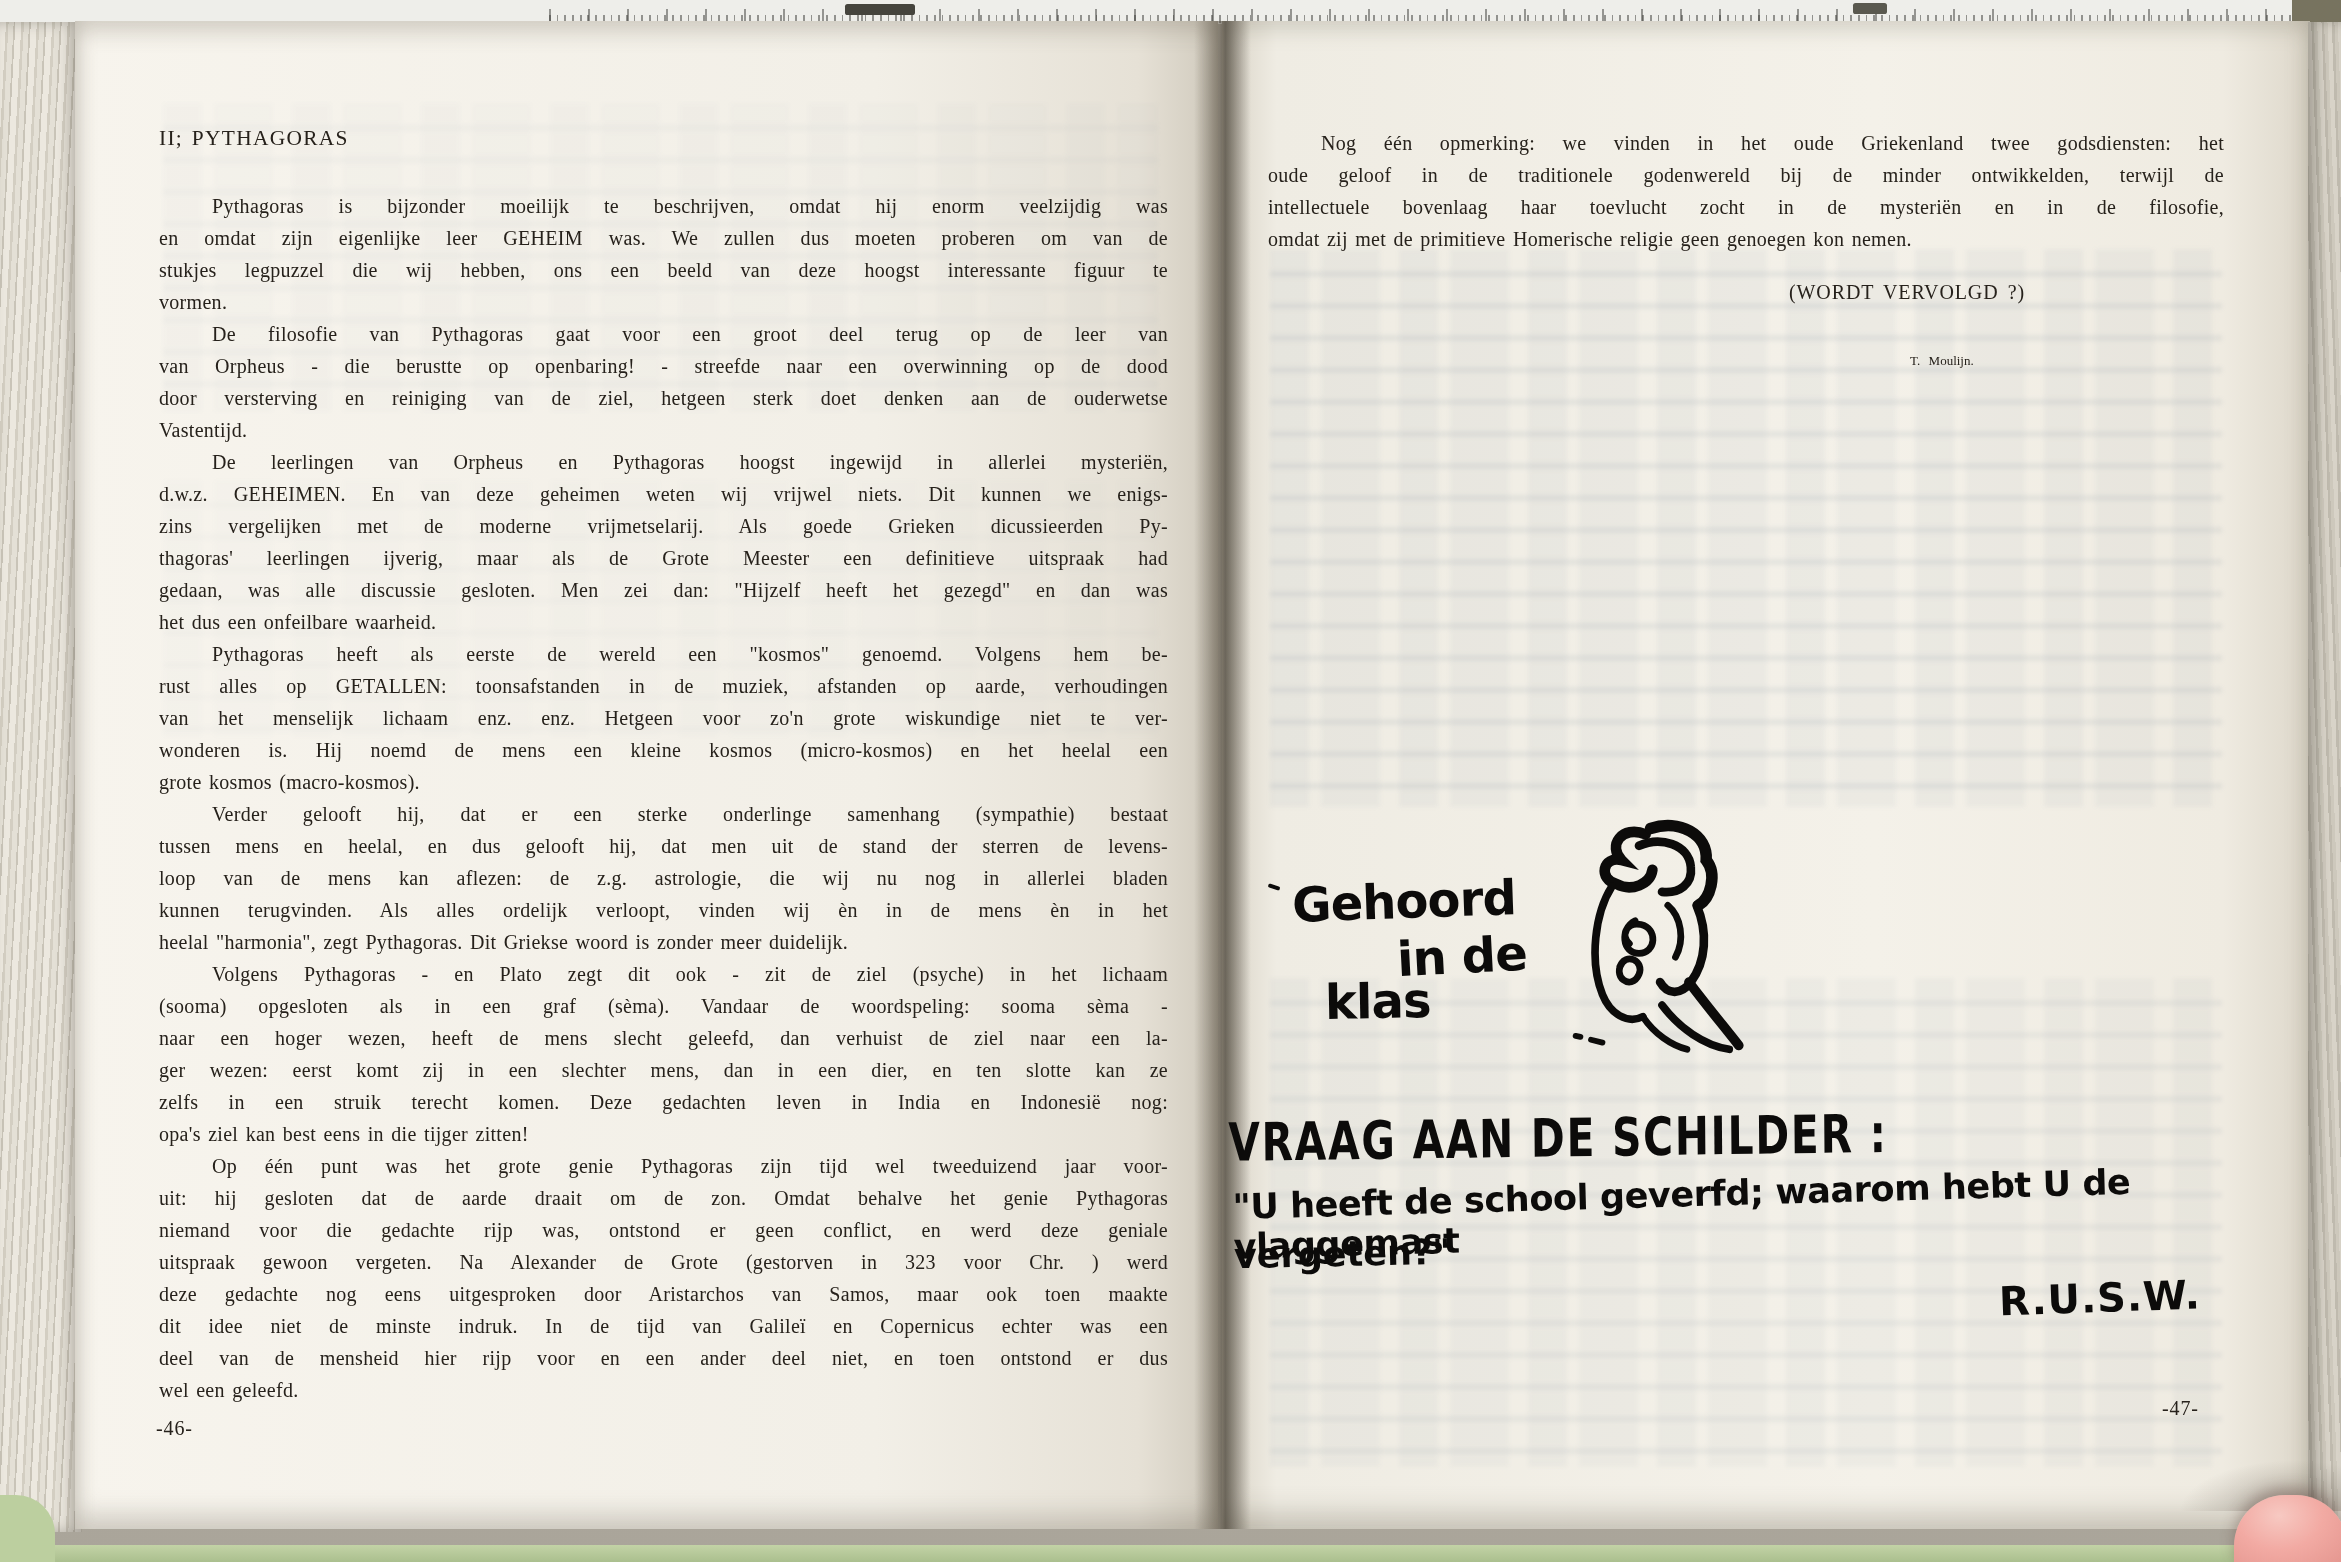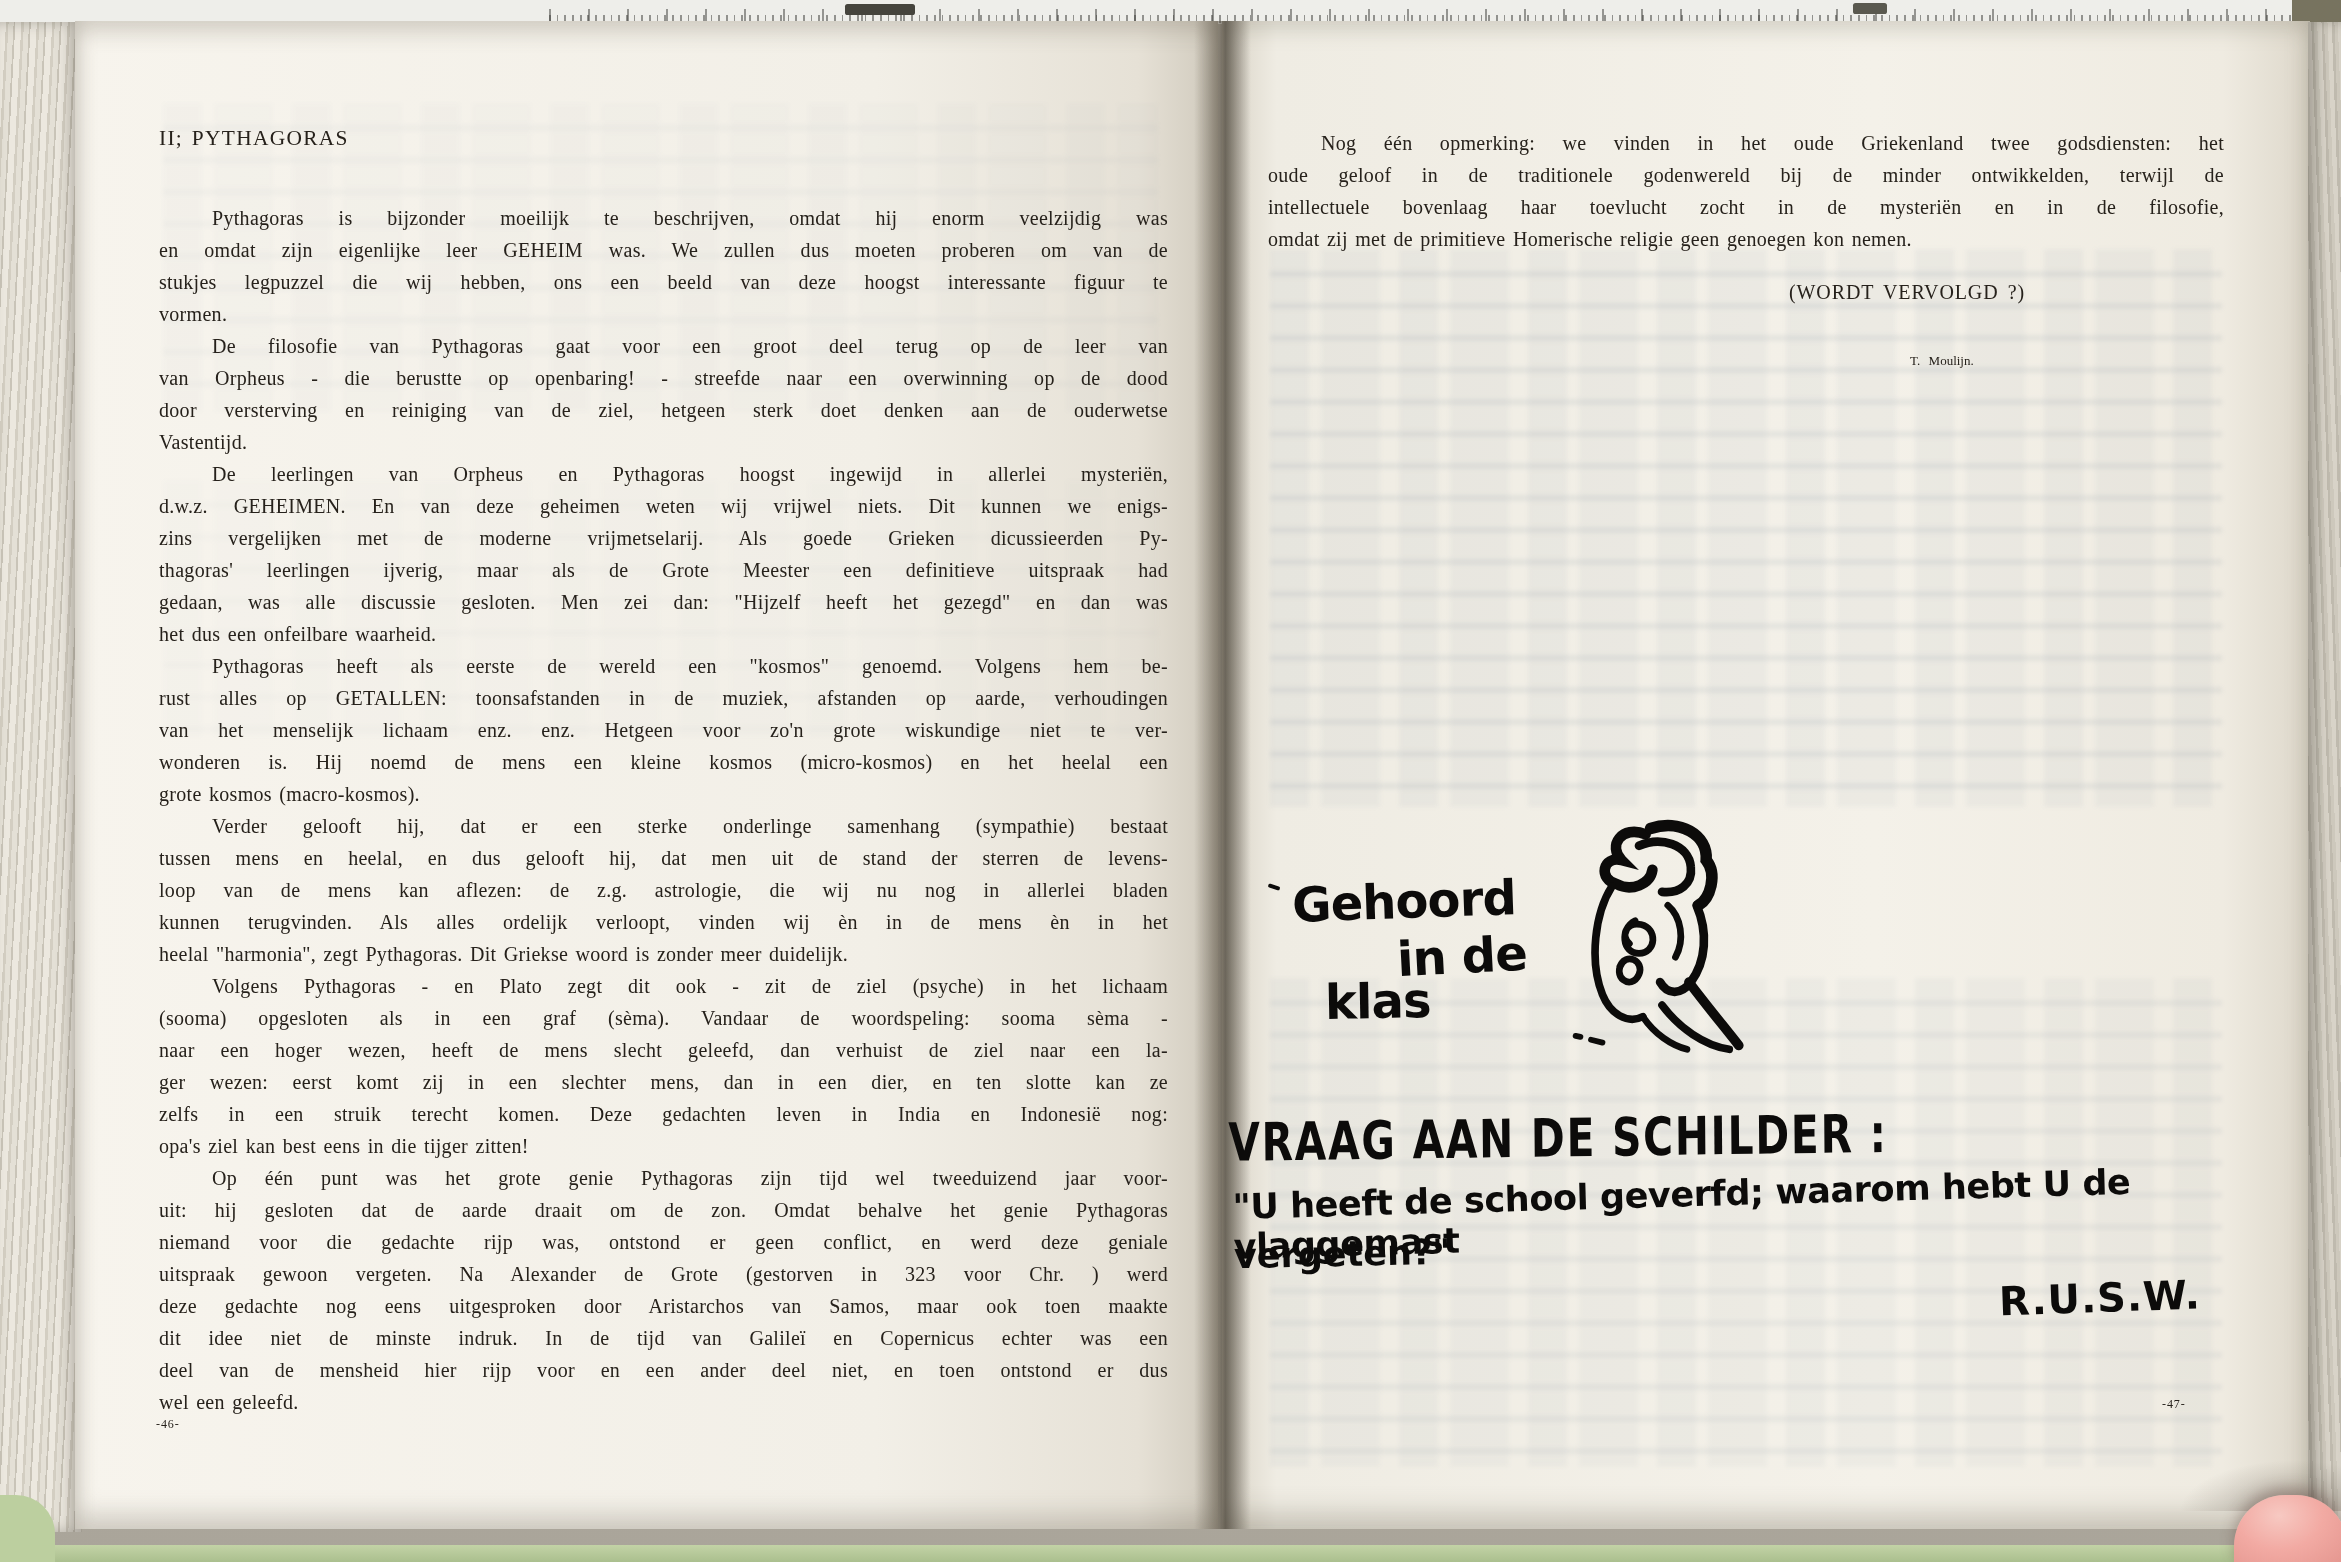--- a/index.html
+++ b/index.html
@@ -37,25 +37,25 @@
   .gutter{position:absolute;left:1194px;top:20.6px;width:57px;height:1508px;
     background:linear-gradient(90deg,rgba(90,82,68,0) 0%,rgba(90,82,68,.55) 45%,rgba(60,54,44,.65) 55%,rgba(90,82,68,0) 100%);}
   .right-edge{position:absolute;right:0;top:22px;width:34px;height:1508px;
     background:repeating-linear-gradient(88deg,#d8d3c8 0 4.3px,#bfbaae 4.3px 6.9px,#cdc8bc 6.9px 10.3px);
     box-shadow:inset 8.6px 0 12px rgba(60,55,45,.3);}
 
   
   .print{color:#26211b;font-size:20px;line-height:32px;letter-spacing:0.3px;word-spacing:2.1px;}
   .lp-text{position:absolute;left:159px;top:122px;width:1009px;}
   .rp-text{position:absolute;left:1268px;top:127px;width:956px;}
-  .doc-heading{font-size:21.4px;letter-spacing:1.3px;margin:0 0 48px 0;font-weight:400;}
+  .doc-heading{font-size:21.4px;letter-spacing:1.3px;margin:0 0 36px 0;font-weight:400;}
   .tline{text-align:justify;text-align-last:justify;min-height:32px;}
   .tline.ind{text-indent:53px;}
   .tline.last{text-align-last:left;}
-  .page-num{position:absolute;color:#26211b;font-size:12px;letter-spacing:0.9px;}
+  .page-num{position:absolute;color:#26211b;font-size:20px;letter-spacing:0.9px;}
   .pn-left{left:156px;top:1417px;}
   .pn-right{left:2162px;top:1397px;}
   .continuation{position:absolute;left:1789px;top:281px;color:#26211b;font-size:20px;letter-spacing:0.9px;word-spacing:3.4px;}
   .signature{position:absolute;left:1910px;top:353px;color:#26211b;font-size:13px;word-spacing:5.1px;}
 
   
   .bleed{position:absolute;filter:blur(2.1px);opacity:.55;pointer-events:none;
     background:
       repeating-linear-gradient(90deg,rgba(125,140,158,.14) 0 39px,transparent 39px 51px,rgba(125,140,158,.12) 51px 110px,transparent 110px 129px),
       repeating-linear-gradient(180deg,transparent 0 22px,rgba(120,136,152,.22) 22px 28px,transparent 28px 32px);}

